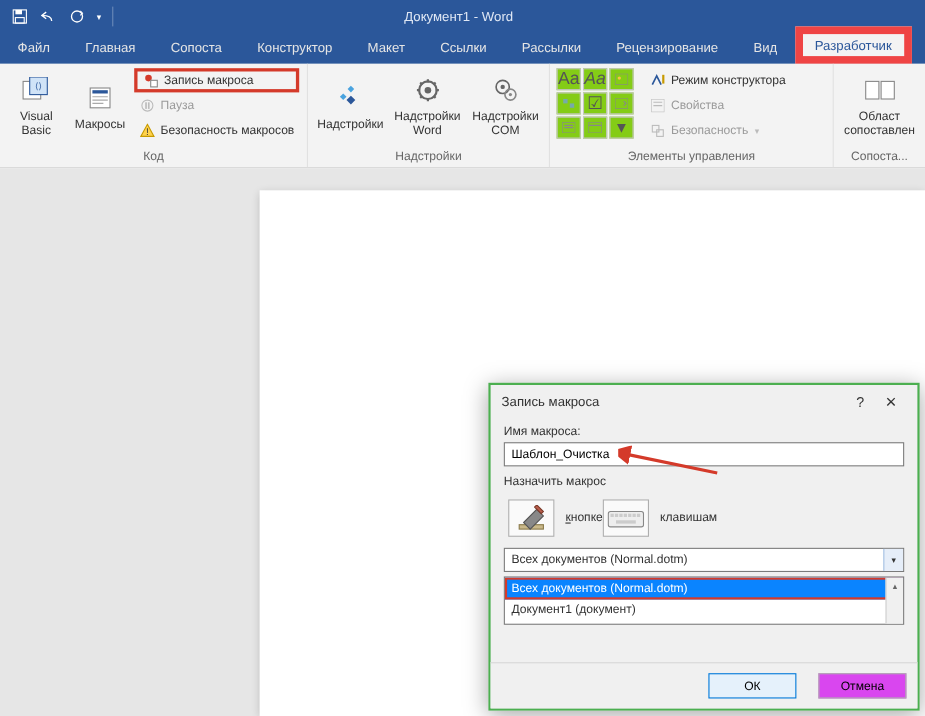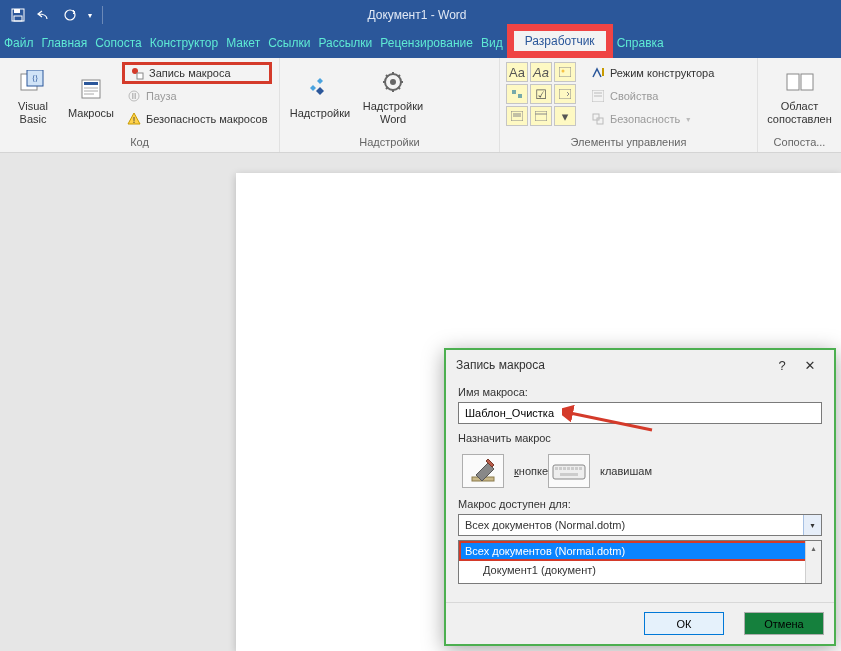--- a/index.html
+++ b/index.html
@@ -7,21 +7,21 @@
 
 
 .titlebar { height: 30px; background: #2b579a; display: flex; align-items: center; color: #fff; font-size: 12px; }
 .qat { display: flex; align-items: center; gap: 2px; padding: 0 6px; }
 .qat-btn { width: 24px; height: 24px; display: flex; align-items: center; justify-content: center; color: #fff; cursor: pointer; }
 .qat-sep { width: 1px; height: 18px; background: rgba(255,255,255,0.3); margin: 0 4px; }
 .titlebar-title { flex: 1; text-align: center; font-size: 12px; color: #e0e8f5; }
 
 
 .ribbon-tabs { height: 28px; background: #2b579a; display: flex; align-items: flex-end; padding-left: 0; }
-.ribbon-tab { padding: 6px 2px; color: #5eead4; font-size: 12px; cursor: pointer; border: 2px solid transparent; }
+.ribbon-tab { padding: 6px 14px; color: #e5e5e5; font-size: 12px; cursor: pointer; border: 2px solid transparent; }
 .ribbon-tab.file { background: transparent; }
 .ribbon-tab.active { background: #f3f3f3; color: #2b579a; }
 .ribbon-tab.highlighted { border: 7px solid #ef4444; padding: 3px 11px; }
 
 
 .ribbon { height: 95px; background: #f3f3f3; border-bottom: 1px solid #d4d4d4; display: flex; position: relative; }
 .ribbon-group { border-right: 1px solid #e1e1e1; display: flex; flex-direction: column; padding: 4px 6px 2px; }
 .ribbon-group-body { flex: 1; display: flex; align-items: flex-start; gap: 4px; }
 .ribbon-group-label { text-align: center; font-size: 11px; color: #666; padding: 2px 0; }
 
@@ -29,21 +29,21 @@
 .big-btn .icon-box { width: 32px; height: 32px; display: flex; align-items: center; justify-content: center; }
 .big-btn-label { line-height: 1.15; }
 
 .stack { display: flex; flex-direction: column; gap: 1px; }
 .small-btn { height: 22px; display: flex; align-items: center; gap: 4px; padding: 0 4px; font-size: 11px; color: #333; cursor: pointer; white-space: nowrap; }
 .small-btn .mini-icon { width: 16px; height: 16px; display: flex; align-items: center; justify-content: center; }
 
 .rec-highlight { border: 3px solid #d43a2a; padding-right: 6px; }
 
 .controls-grid { display: grid; grid-template-columns: repeat(3, 22px); gap: 2px; }
-.ctrl-cell { width: 22px; height: 20px; border: 1px solid #c5c5c5; background: #fef9c3; display: flex; align-items: center; justify-content: center; cursor: pointer; font-size: 13px; color: #555; }
+.ctrl-cell { width: 22px; height: 20px; border: 1px solid #c5c5c5; background: #84cc16; display: flex; align-items: center; justify-content: center; cursor: pointer; font-size: 16px; color: #555; }
 
 
 .doc-area { position: absolute; top: 153px; left: 0; right: 0; bottom: 0; background: #e6e6e6; }
 .page { position: absolute; left: 236px; top: 20px; width: 605px; height: 478px; background: #fff; box-shadow: 0 2px 8px rgba(0,0,0,0.2); }
 
 
 .dialog { position: absolute; left: 444px; top: 348px; width: 392px; height: 298px; background: #f0f0f0; border: 2px solid #4caf50; box-shadow: 0 4px 20px rgba(0,0,0,0.35); display: flex; flex-direction: column; }
 .dialog-title { height: 30px; display: flex; align-items: center; padding: 0 10px; font-size: 12px; color: #333; }
 .dialog-title-text { flex: 1; }
 .dialog-ctrl { width: 28px; text-align: center; cursor: pointer; font-size: 13px; }
@@ -53,27 +53,27 @@
 
 .assign-row { display: flex; padding: 6px 4px; }
 .assign-btn { display: flex; align-items: center; gap: 10px; cursor: pointer; }
 .assign-icon { width: 42px; height: 34px; border: 1px solid #aeaeae; background: #fafafa; display: flex; align-items: center; justify-content: center; }
 .assign-label { font-size: 11px; }
 
 .dropdown { position: relative; width: 100%; height: 22px; border: 1px solid #7a7a7a; background: #fff; display: flex; align-items: center; padding: 0 6px; font-size: 11px; cursor: pointer; }
 .dropdown-arrow { position: absolute; right: 0; top: 0; width: 18px; height: 20px; background: #e6eef9; border-left: 1px solid #a6c0e3; display: flex; align-items: center; justify-content: center; font-size: 8px; color: #333; }
 
 .listbox { position: relative; width: 100%; height: 44px; border: 1px solid #7a7a7a; background: #fff; overflow: hidden; }
-.list-item { height: 18px; padding: 1px 24px; font-size: 11px; display: flex; align-items: center; }
+.list-item { height: 18px; padding: 1px 6px; font-size: 11px; display: flex; align-items: center; }
 .list-item.selected { background: #0a84ff; color: #fff; border: 2px solid #d43a2a; padding: 0 4px; height: 20px; }
 .list-scroll { position: absolute; right: 0; top: 0; width: 16px; height: 100%; background: #f0f0f0; border-left: 1px solid #cfcfcf; }
 .scroll-arrow { height: 14px; display: flex; align-items: center; justify-content: center; font-size: 8px; color: #666; cursor: pointer; }
 
 .dialog-buttons { height: 42px; background: #f0f0f0; border-top: 1px solid #d8d8d8; display: flex; align-items: center; justify-content: flex-end; gap: 20px; padding: 0 10px; }
-.dlg-btn { width: 80px; height: 23px; border: 1px solid #adadad; background: #15803d; font-size: 11px; cursor: pointer; }
+.dlg-btn { width: 80px; height: 23px; border: 1px solid #adadad; background: #d946ef; font-size: 11px; cursor: pointer; }
 .dlg-btn.primary { border: 1px solid #0078d7; background: #e5f1fb; }
 
 
 .arrow-annot { position: absolute; pointer-events: none; }
 
 .grey { color: #9a9a9a; }
 </style>
 </head>
 <body>
 
@@ -193,20 +193,31 @@
       <div class="big-btn" style="width:70px">
         <div class="icon-box">
             <svg width="24" height="24" viewBox="0 0 24 24">
               <circle cx="12" cy="12" r="8" fill="none" stroke="#666" stroke-width="2"></circle>
               <circle cx="12" cy="12" r="3" fill="#666"></circle>
               <path d="M12 2 L12 5 M12 19 L12 22 M2 12 L5 12 M19 12 L22 12 M5 5 L7 7 M17 17 L19 19 M5 19 L7 17 M17 7 L19 5" stroke="#666" stroke-width="2"></path>
             </svg>
           </div>
         <div class="big-btn-label">Надстройки Word</div>
       </div>
+      <div class="big-btn" style="width:70px">
+        <div class="icon-box">
+            <svg width="24" height="24" viewBox="0 0 24 24">
+              <circle cx="9" cy="9" r="6" fill="none" stroke="#666" stroke-width="1.5"></circle>
+              <circle cx="9" cy="9" r="2" fill="#666"></circle>
+              <circle cx="16" cy="16" r="5" fill="none" stroke="#888" stroke-width="1.5"></circle>
+              <circle cx="16" cy="16" r="1.5" fill="#888"></circle>
+            </svg>
+          </div>
+        <div class="big-btn-label">Надстройки COM</div>
+      </div>
     </div>
     <div class="ribbon-group-label">Надстройки</div>
   </div>
 
   <div class="ribbon-group" style="width:258px">
     <div class="ribbon-group-body" style="gap:10px">
       <div class="stack" style="gap:2px">
         <div class="controls-grid">
           <div class="ctrl-cell">Aa</div>
           <div class="ctrl-cell" style="font-style:italic">Aa</div>
@@ -331,21 +342,20 @@
               <rect x="15" y="6" width="3" height="3" fill="#ccc"></rect>
               <rect x="19" y="6" width="3" height="3" fill="#ccc"></rect>
               <rect x="23" y="6" width="3" height="3" fill="#ccc"></rect>
               <rect x="27" y="6" width="3" height="3" fill="#ccc"></rect>
               <rect x="8" y="12" width="18" height="3" fill="#ccc"></rect>
             </svg>
           </div>
         <span class="assign-label">клавишам</span>
       </div>
     </div>
-    <div class="field-label">Макрос доступен для:</div>
     <div class="dropdown">
       <span>Всех документов (Normal.dotm)</span>
       <div class="dropdown-arrow">▾</div>
     </div>
     <div class="listbox">
       <div class="list-item selected">Всех документов (Normal.dotm)</div>
       <div class="list-item">Документ1 (документ)</div>
       <div class="list-scroll">
         <div class="scroll-arrow">▴</div>
         <div style="flex:1"></div>

